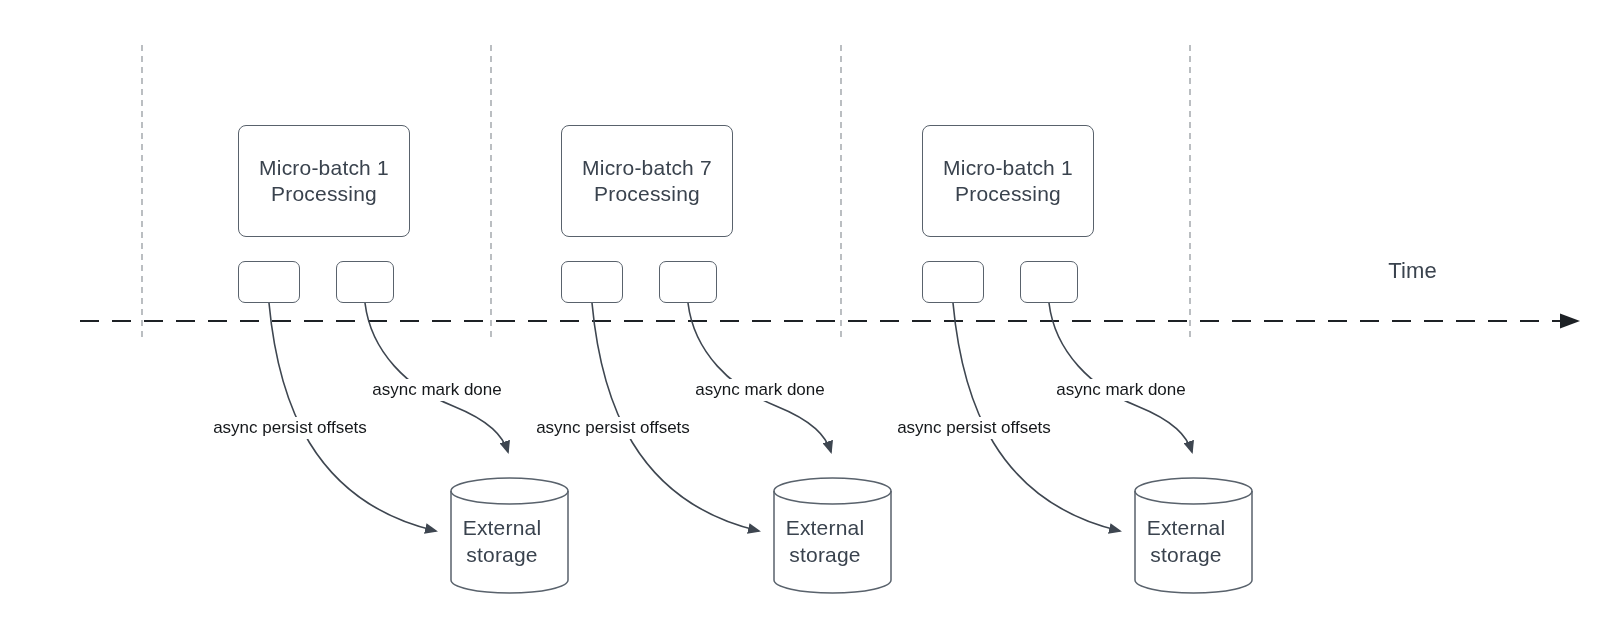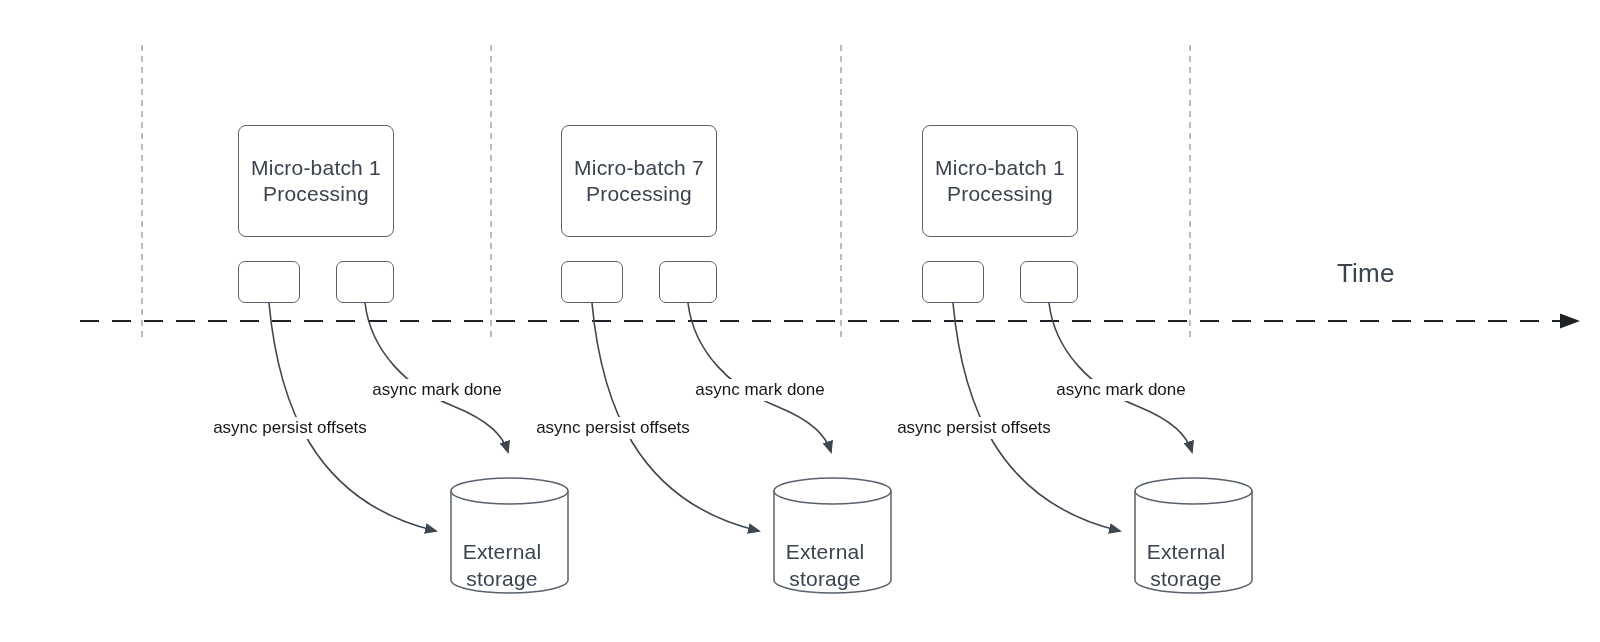--- a/index.html
+++ b/index.html
@@ -29,49 +29,49 @@
   .cyl{fill:#ffffff;stroke:var(--node-border);stroke-width:1.5;}
   .cyl-rim{fill:none;stroke:var(--node-border);stroke-width:1.5;}
 
   .node{
     position:absolute;
     border:1.5px solid var(--node-border);
     border-radius:8px;
     background:#ffffff;
   }
   .big-box{
-    width:156px;height:112px;top:125px;
+    width:172px;height:112px;top:125px;
     display:flex;flex-direction:column;align-items:center;justify-content:center;
     color:var(--node-text);
     font-size:21px;line-height:26px;letter-spacing:.2px;
     text-align:center;
   }
   .small-box{width:62px;height:42px;top:261px;border-radius:7px;}
   .small-box.right{width:58px;}
 
   .flow-label{
     position:absolute;
     transform:translateX(-50%);
     white-space:nowrap;
     background:#ffffff;
     padding:1px 3px;
     font-size:17px;font-weight:normal;
     color:var(--label-text);
   }
   .storage-text{
-    position:absolute;top:538px;width:102px;
+    position:absolute;top:514px;width:102px;
     text-align:center;
     color:var(--node-text);
     font-size:21px;line-height:27px;letter-spacing:.2px;
   }
   .time-label{
     position:absolute;left:1337px;top:258px;width:100px;
-    text-align:left;
+    text-align:right;
     color:var(--node-text);
-    font-size:26px;letter-spacing:.2px;
+    font-size:22px;letter-spacing:.2px;
   }
 </style>
 </head>
 <body>
 
 <div class="canvas">
 
   <svg class="layer" width="1600" height="642" viewBox="0 0 1600 642">
     <defs>
       <marker id="ah" markerUnits="userSpaceOnUse" markerWidth="13" markerHeight="11" refX="11" refY="5.5" orient="auto">

